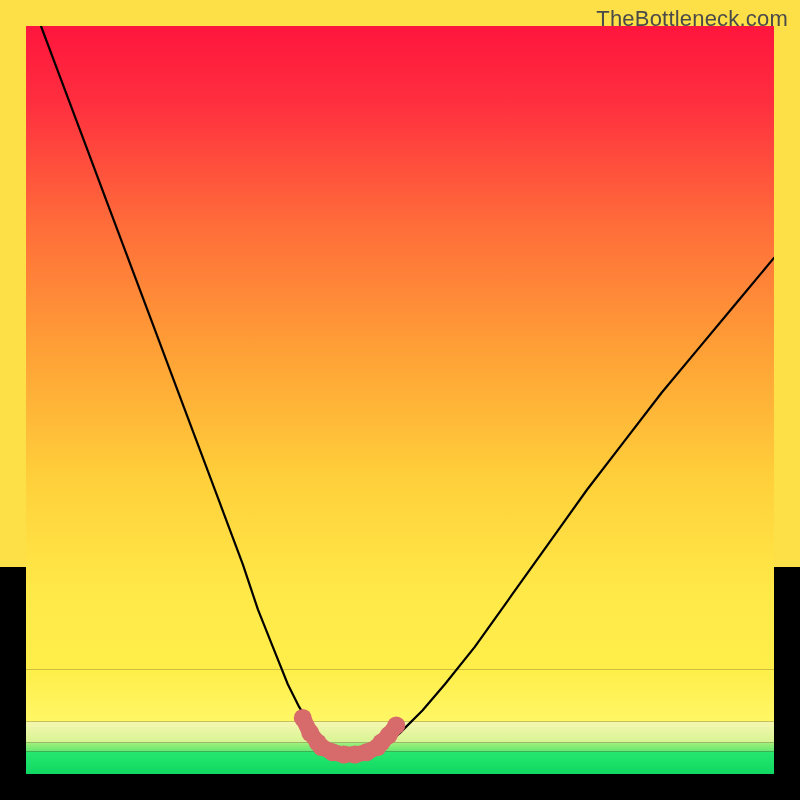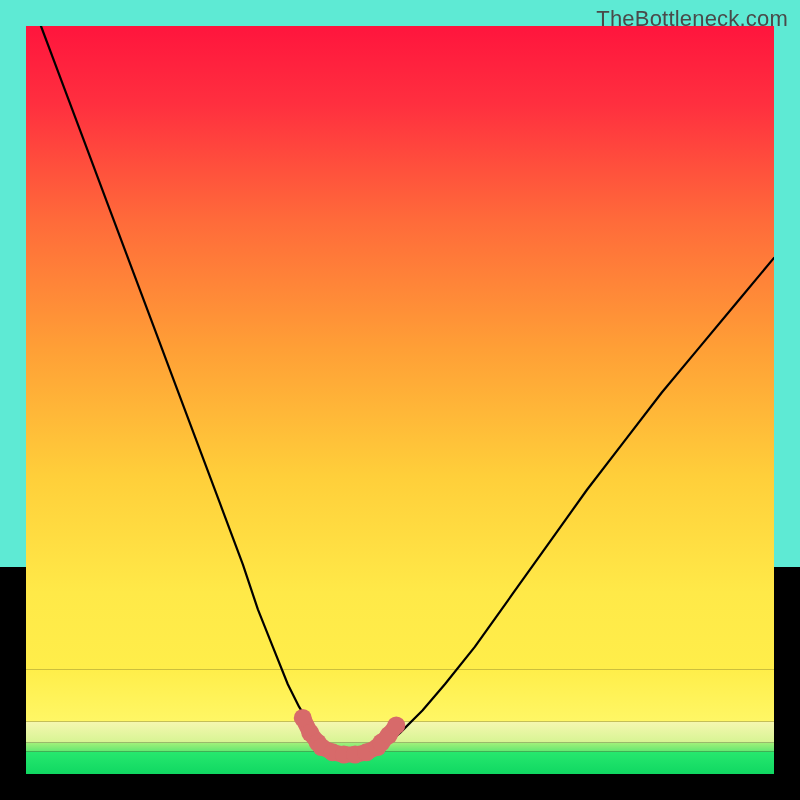--- a/index.html
+++ b/index.html
@@ -10,21 +10,21 @@
     overflow: hidden;
     background: #000;
     font-family: Arial, Helvetica, sans-serif;
   }
   .frame {
     position: absolute;
     left: 0;
     top: 0;
     width: 800px;
     height: 567px;
-    background: #5eead4;
+    background: #fde047;
   }
   .plot {
     position: absolute;
     left: 26px;
     top: 26px;
     width: 748px;
     height: 748px;
     overflow: hidden;
   }
   .watermark {

